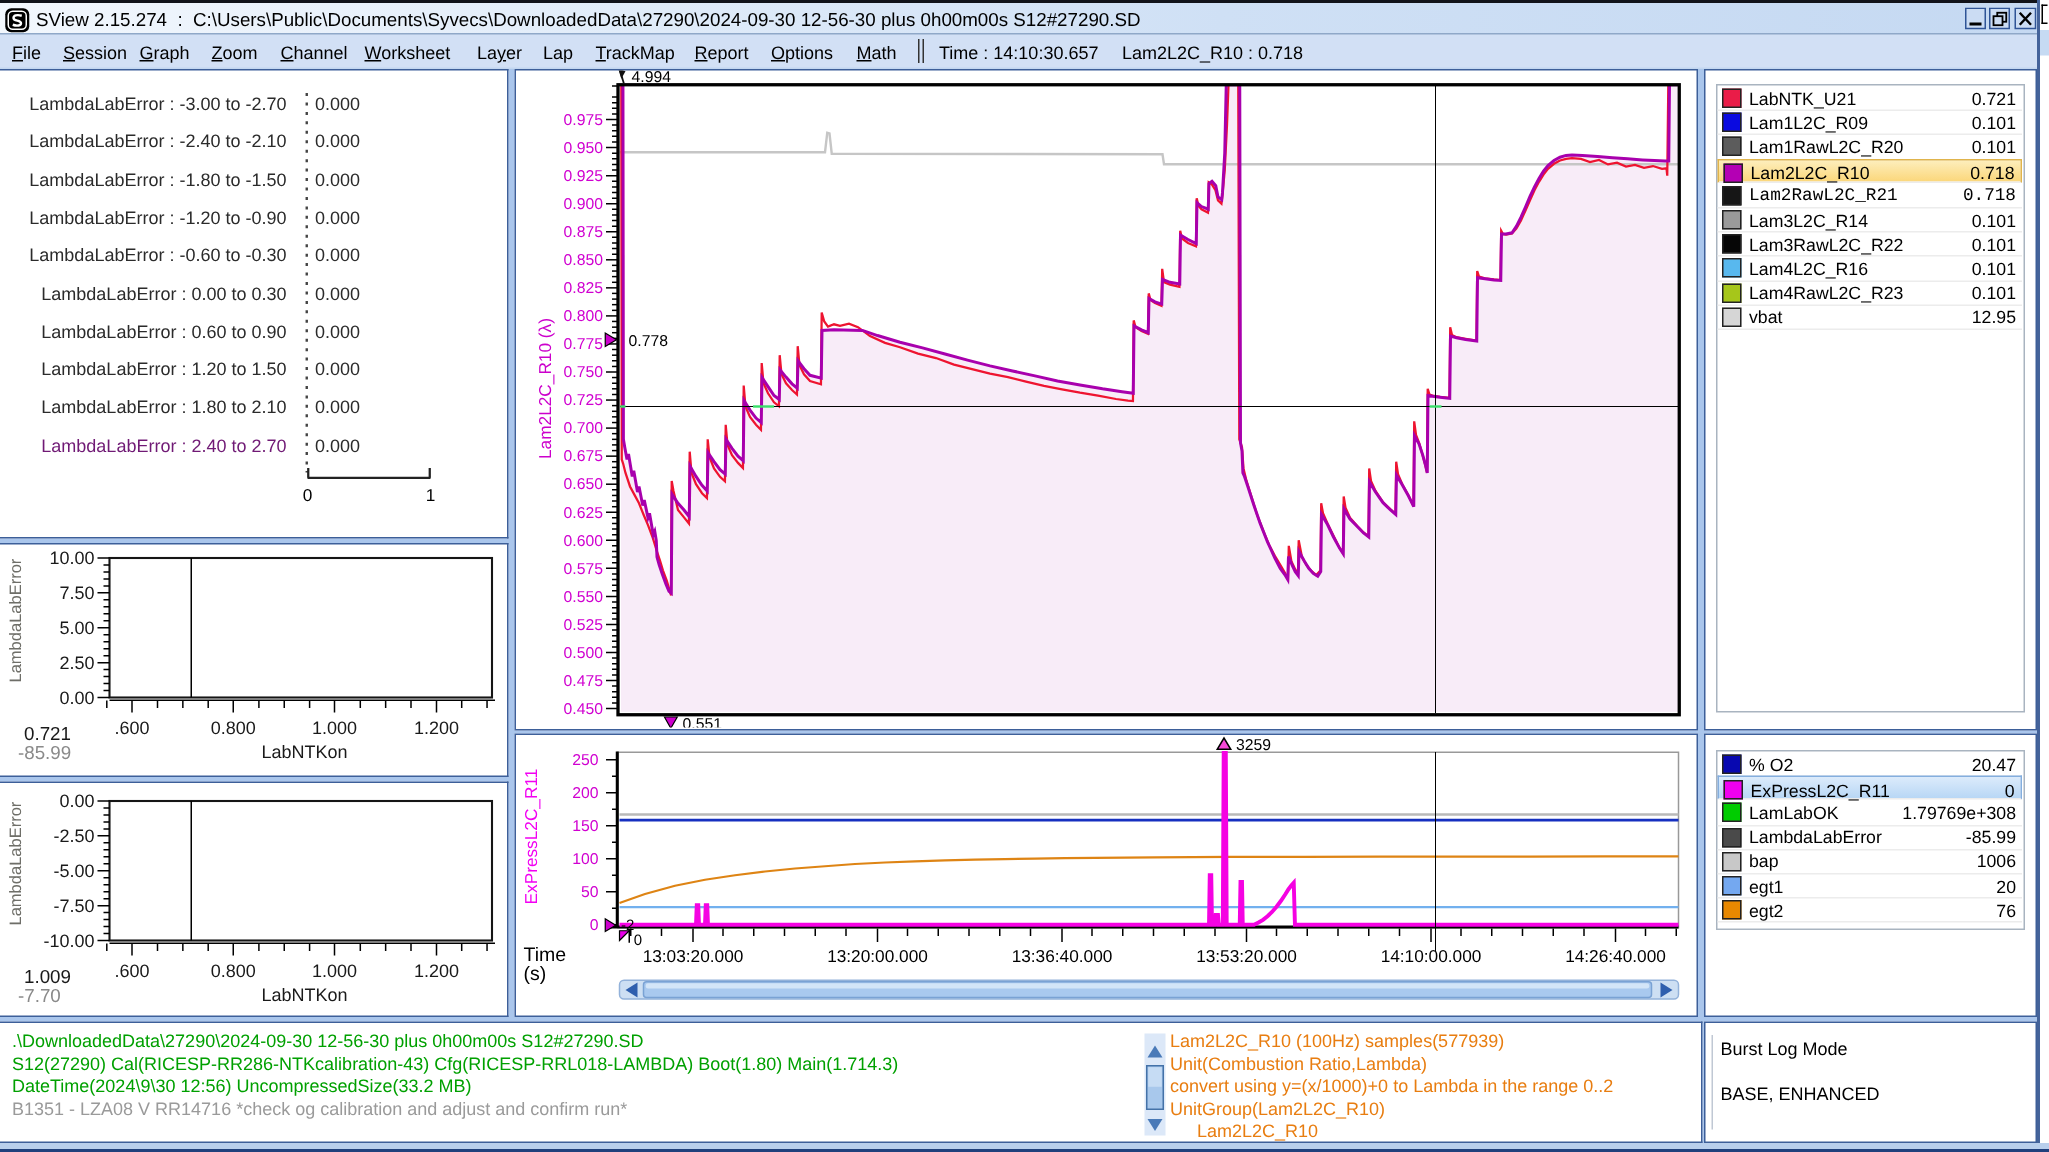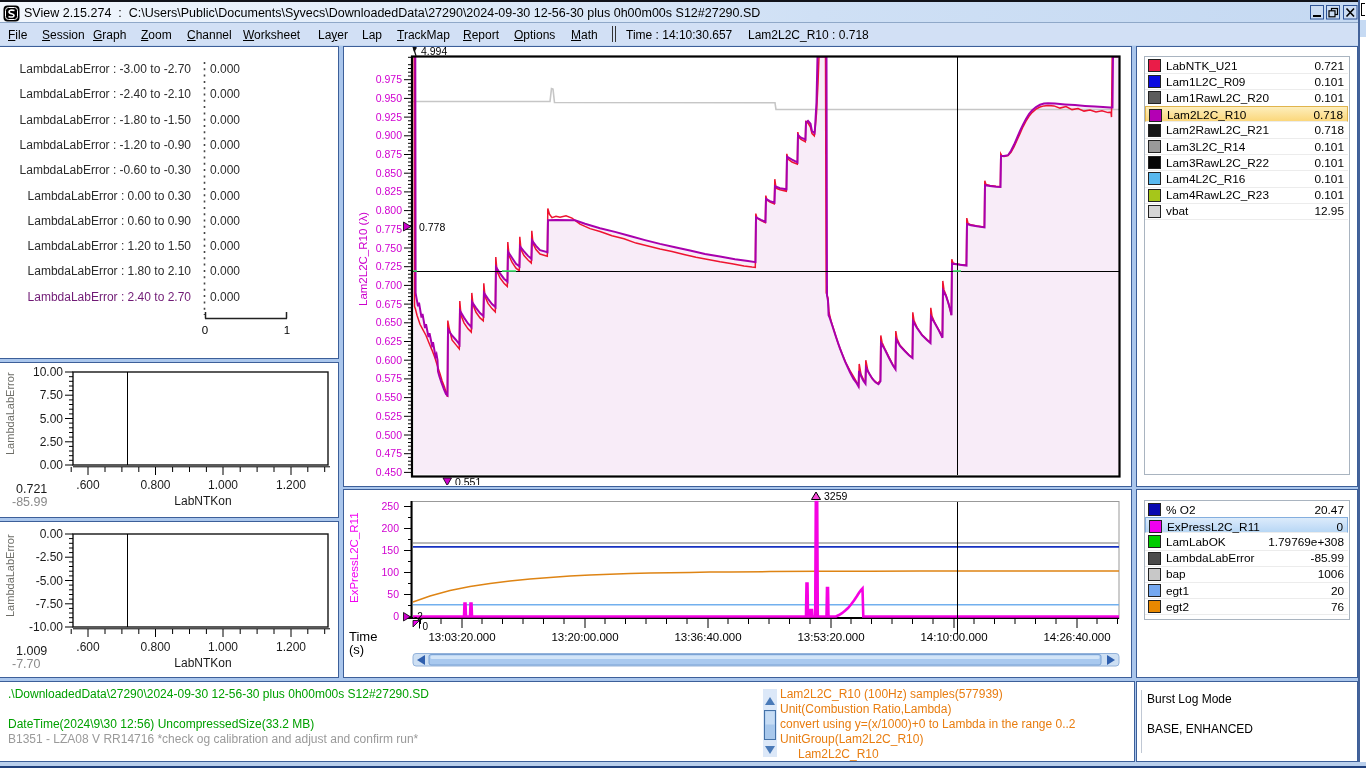--- a/index.html
+++ b/index.html
@@ -481,21 +481,21 @@
 <div style="position:absolute;left:0;top:32.4px;width:203px;height:16.2px;border-bottom:1px solid #ececec;">
 <span style="position:absolute;left:3px;top:2px;width:11px;height:11px;background:#5c5c5c;border:1px solid #222;"></span>
 <span style="position:absolute;left:21px;top:1.5px;font-size:11.8px;color:#000">Lam1RawL2C_R20</span>
 <span style="position:absolute;right:4px;top:1.5px;font-size:11.8px;color:#000">0.101</span>
 </div>
 <div style="position:absolute;left:0;top:48.6px;width:203px;height:16.2px;background:linear-gradient(180deg,#fdeebc,#fbd77b);border:1px solid #e0b44c;box-sizing:border-box;border-bottom:1px solid #ececec;">
 <span style="position:absolute;left:3px;top:2px;width:11px;height:11px;background:#b400b4;border:1px solid #222;"></span>
 <span style="position:absolute;left:21px;top:1.5px;font-size:11.8px;color:#000">Lam2L2C_R10</span>
 <span style="position:absolute;right:4px;top:1.5px;font-size:11.8px;color:#000">0.718</span>
 </div>
-<div style="position:absolute;left:0;top:64.8px;width:203px;height:16.2px;border-bottom:1px solid #ececec;">
+<div style="position:absolute;left:0;top:64.8px;width:203px;height:16.2px;border-bottom:1px solid #ececec;font-family:Liberation Mono, monospace;">
 <span style="position:absolute;left:3px;top:2px;width:11px;height:11px;background:#161616;border:1px solid #222;"></span>
 <span style="position:absolute;left:21px;top:1.5px;font-size:11.8px;color:#000">Lam2RawL2C_R21</span>
 <span style="position:absolute;right:4px;top:1.5px;font-size:11.8px;color:#000">0.718</span>
 </div>
 <div style="position:absolute;left:0;top:81.0px;width:203px;height:16.2px;border-bottom:1px solid #ececec;">
 <span style="position:absolute;left:3px;top:2px;width:11px;height:11px;background:#9a9a9a;border:1px solid #222;"></span>
 <span style="position:absolute;left:21px;top:1.5px;font-size:11.8px;color:#000">Lam3L2C_R14</span>
 <span style="position:absolute;right:4px;top:1.5px;font-size:11.8px;color:#000">0.101</span>
 </div>
 <div style="position:absolute;left:0;top:97.2px;width:203px;height:16.2px;border-bottom:1px solid #ececec;">
@@ -554,20 +554,21 @@
 </div>
 <div style="position:absolute;left:0;top:97.2px;width:203px;height:16.2px;border-bottom:1px solid #ececec;">
 <span style="position:absolute;left:3px;top:2px;width:11px;height:11px;background:#e88800;border:1px solid #222;"></span>
 <span style="position:absolute;left:21px;top:1.5px;font-size:11.8px;color:#000">egt2</span>
 <span style="position:absolute;right:4px;top:1.5px;font-size:11.8px;color:#000">76</span>
 </div>
 </div>
     </div>
 <div class="panel" style="left:0;top:680.5px;width:1135px;height:81.5px;border-left:none;">
 <span class="statusline" style="left:8px;top:5.0px;color:#00a000">.\DownloadedData\27290\2024-09-30 12-56-30 plus 0h00m00s S12#27290.SD</span>
+<span class="statusline" style="left:8px;top:20.2px;color:#00a000">S12(27290) Cal(RICESP-RR286-NTKcalibration-43) Cfg(RICESP-RRL018-LAMBDA) Boot(1.80) Main(1.714.3)</span>
 <span class="statusline" style="left:8px;top:35.4px;color:#00a000">DateTime(2024\9\30 12:56) UncompressedSize(33.2 MB)</span>
 <span class="statusline" style="left:8px;top:50.6px;color:#9a9a9a">B1351 - LZA08 V RR14716 *check og calibration and adjust and confirm run*</span>
 <span class="statusline" style="left:780px;top:5.0px;color:#e87d10">Lam2L2C_R10 (100Hz) samples(577939)</span>
 <span class="statusline" style="left:780px;top:20.2px;color:#e87d10">Unit(Combustion Ratio,Lambda)</span>
 <span class="statusline" style="left:780px;top:35.4px;color:#e87d10">convert using y=(x/1000)+0 to Lambda in the range 0..2</span>
 <span class="statusline" style="left:780px;top:50.599999999999994px;color:#e87d10">UnitGroup(Lam2L2C_R10)</span>
 <span class="statusline" style="left:798px;top:65.8px;color:#e87d10">Lam2L2C_R10</span>
 <div style="position:absolute;left:763px;top:7px;width:14px;height:68px;background:#dce8f8;"><svg width="14" height="68">
           <polygon points="2,16 12,16 7,8" fill="#4a7ab8"></polygon>
           <rect x="1.5" y="21.5" width="11" height="29" fill="#a8c8ec" stroke="#4472a8"></rect>

